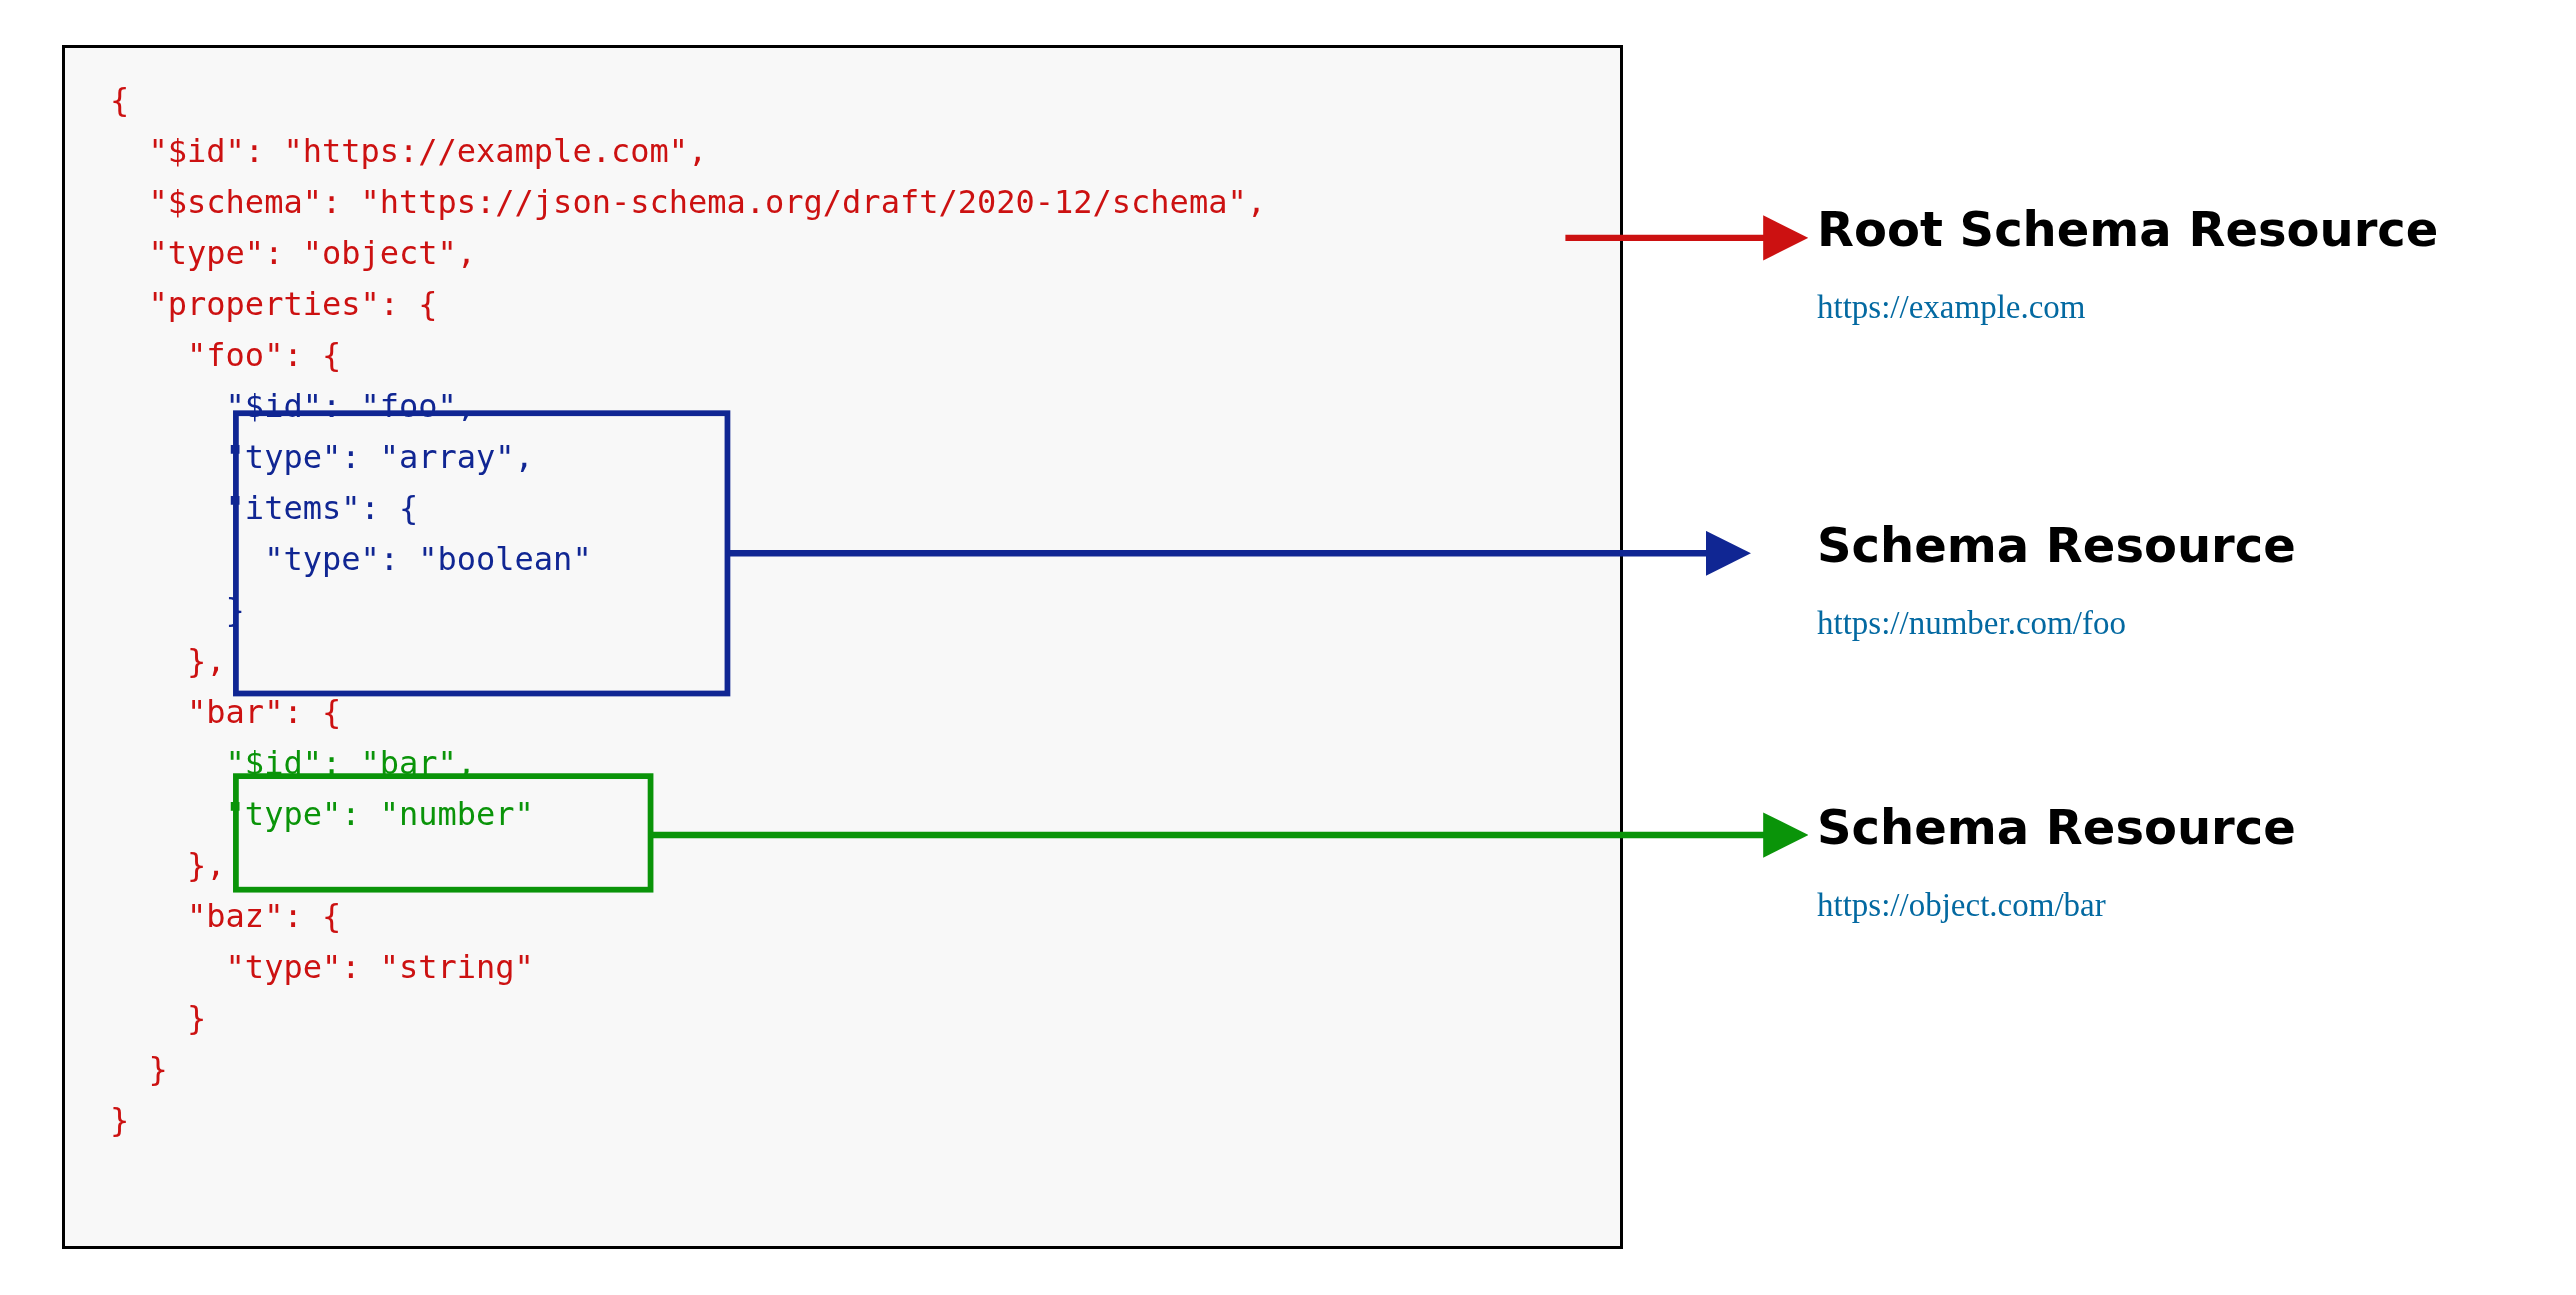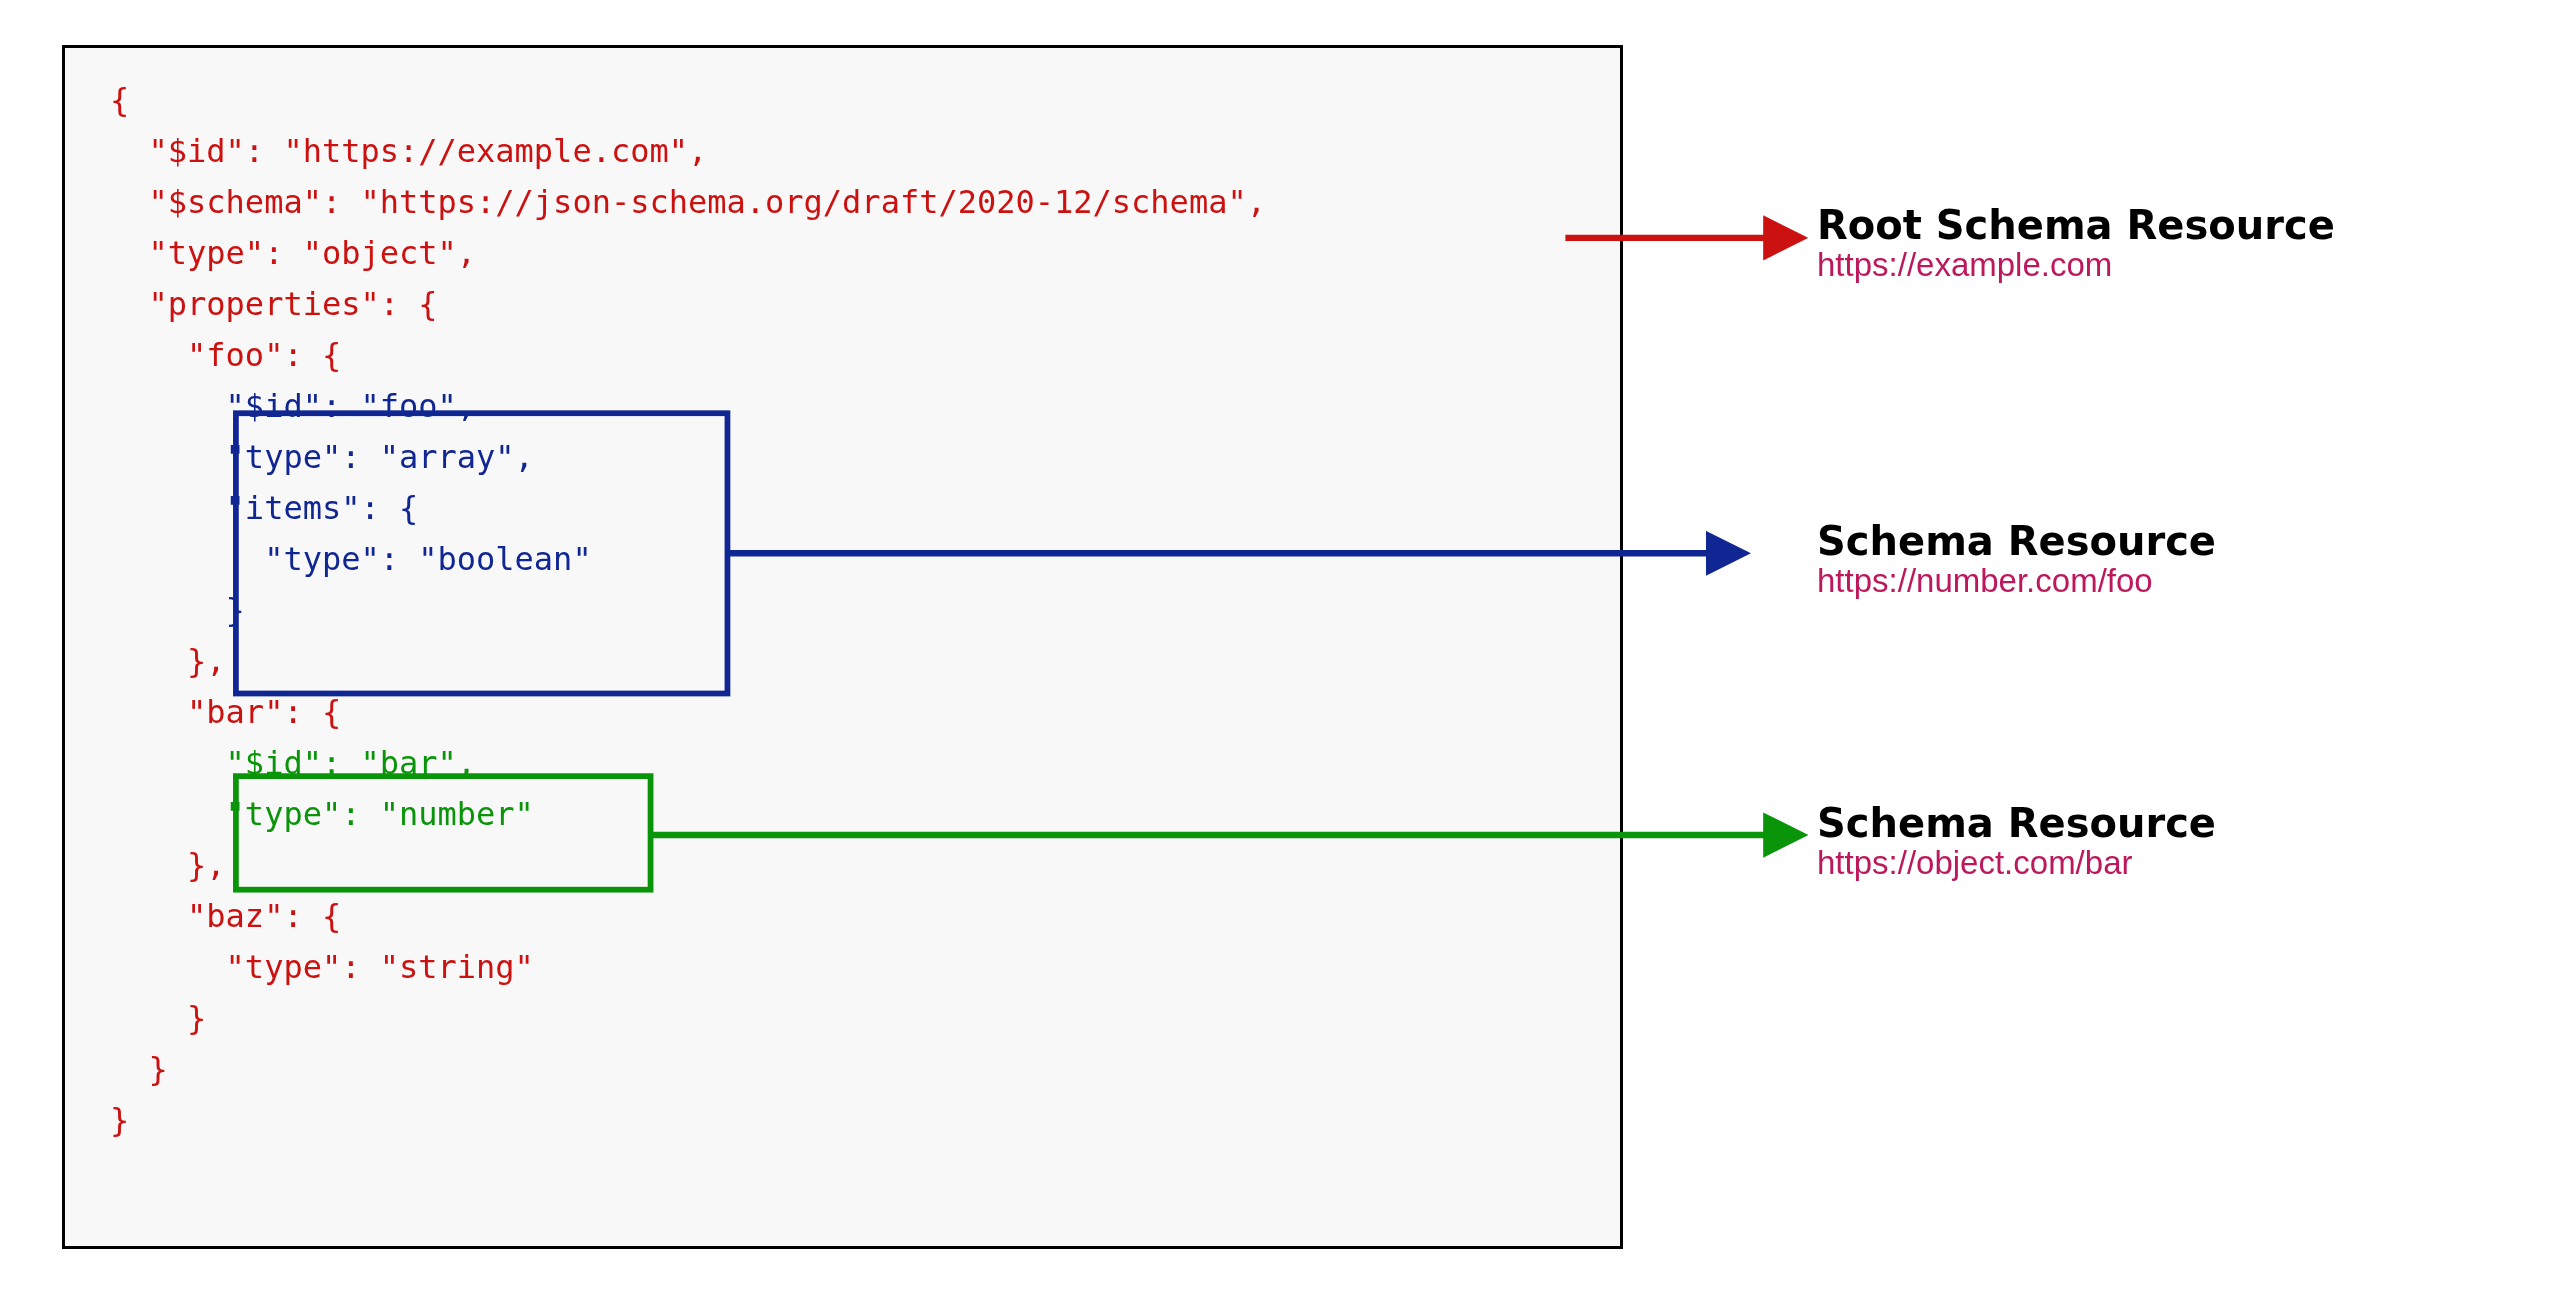--- a/index.html
+++ b/index.html
@@ -59,30 +59,31 @@
     position: absolute;
     left: 1817px;
   }
   #callout-root   { top: 203px; }
   #callout-foo    { top: 519px; }
   #callout-bar    { top: 801px; }
 
   .callout-title {
     font-family: "DejaVu Sans", sans-serif;
     font-weight: bold;
-    font-size: 40px;
+    font-size: 48px;
     color: #000000;
     white-space: nowrap;
     line-height: 1.1;
   }
   .callout-uri {
-    font-family: Liberation Sans, sans-serif;
+    font-family: Liberation Serif, serif;
     font-size: 33px;
-    color: #be185d;
+    color: #0369a1;
     white-space: nowrap;
+    margin-top: 33px;
     line-height: 1.1;
   }
 </style>
 </head>
 <body>
 
 <div id="code-panel">
   <pre id="code-block"><span class="ln c-red">{</span><span class="ln c-red">  "$id": "https://example.com",</span><span class="ln c-red">  "$schema": "https://json-schema.org/draft/2020-12/schema",</span><span class="ln c-red">  "type": "object",</span><span class="ln c-red">  "properties": {</span><span class="ln c-red">    "foo": {</span><span class="ln c-blue">      "$id": "foo",</span><span class="ln c-blue">      "type": "array",</span><span class="ln c-blue">      "items": {</span><span class="ln c-blue">        "type": "boolean"</span><span class="ln c-blue">      }</span><span class="ln c-red">    },</span><span class="ln c-red">    "bar": {</span><span class="ln c-green">      "$id": "bar",</span><span class="ln c-green">      "type": "number"</span><span class="ln c-red">    },</span><span class="ln c-red">    "baz": {</span><span class="ln c-red">      "type": "string"</span><span class="ln c-red">    }</span><span class="ln c-red">  }</span><span class="ln c-red">}</span></pre>
 </div>
 

